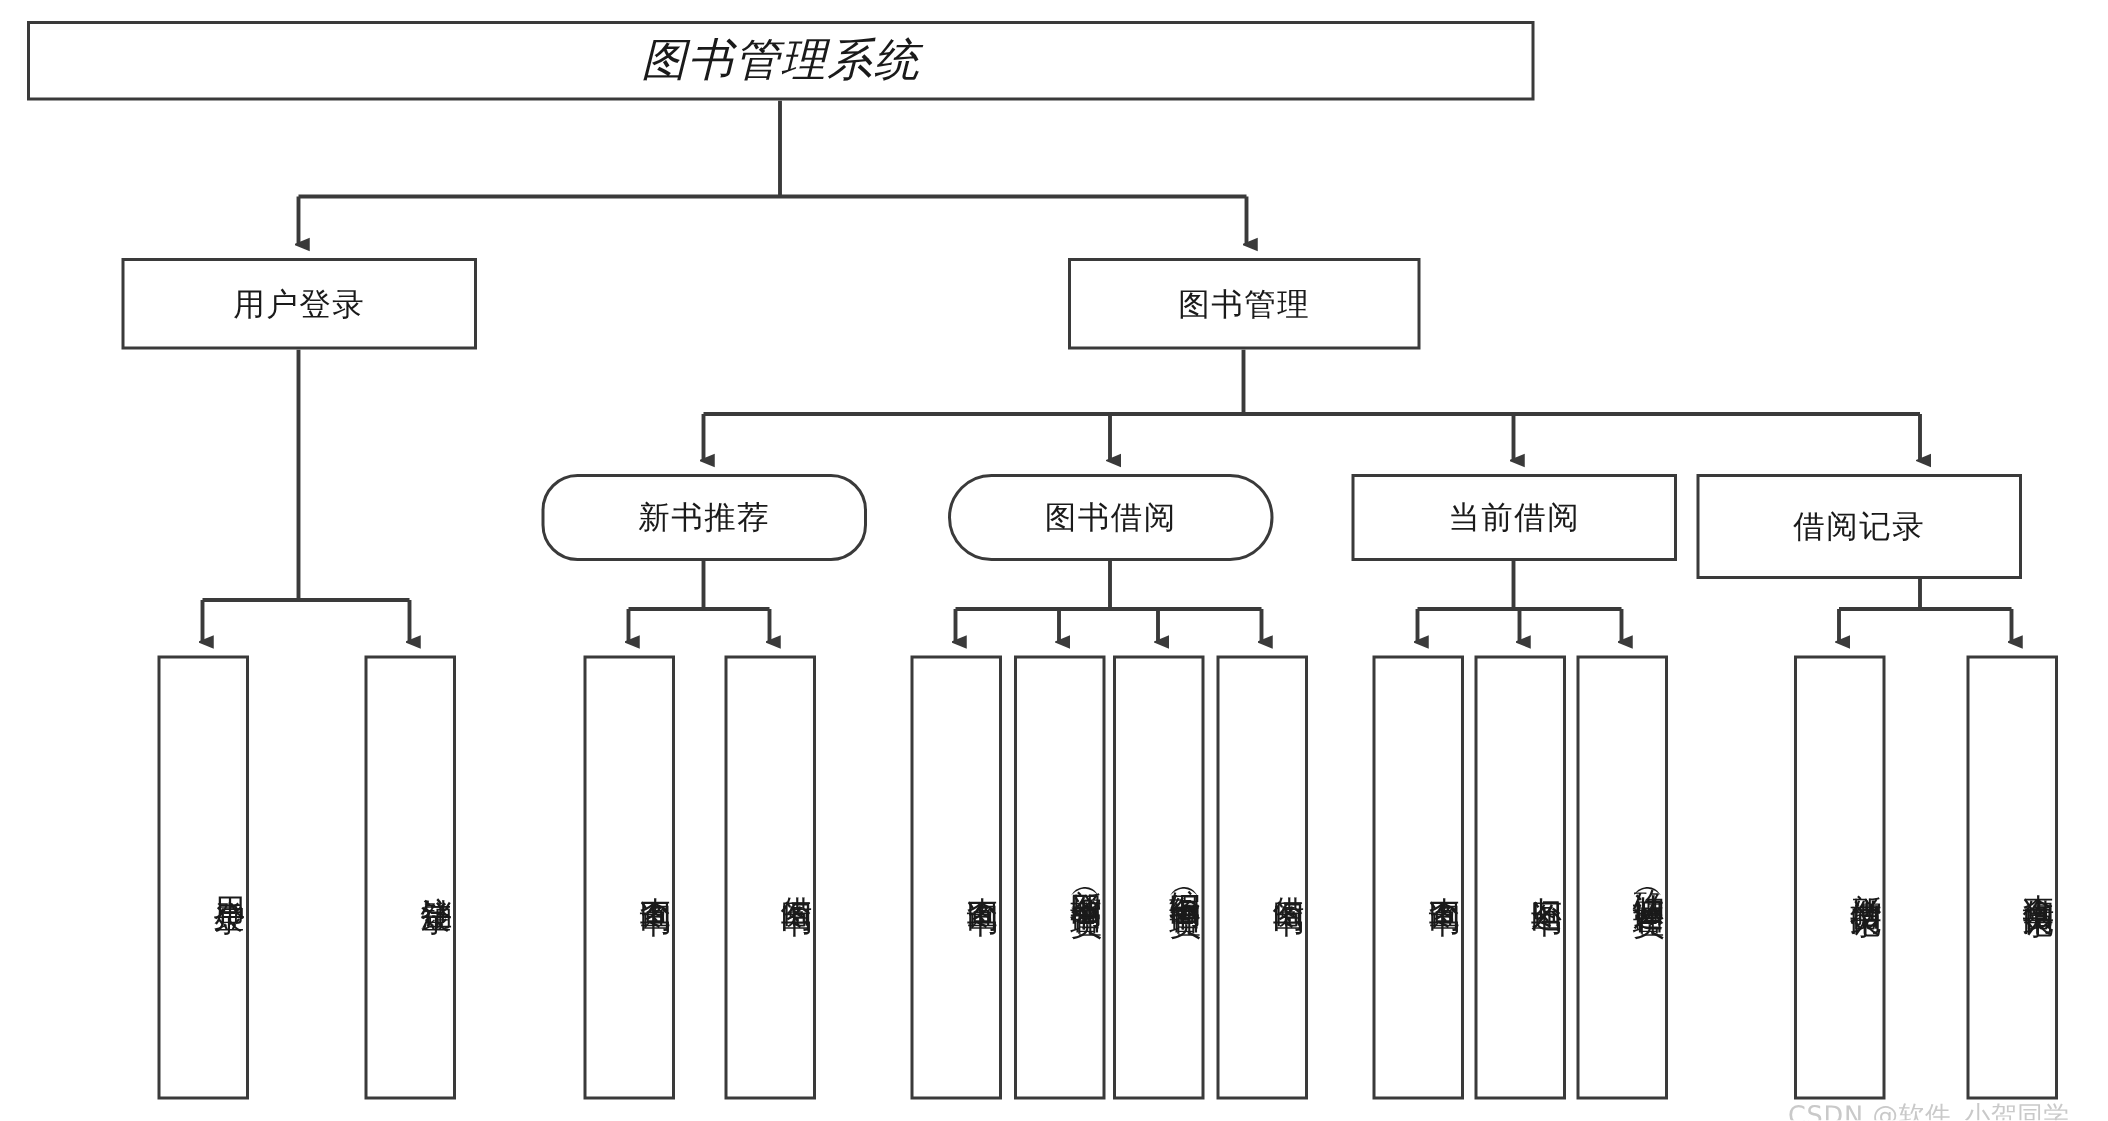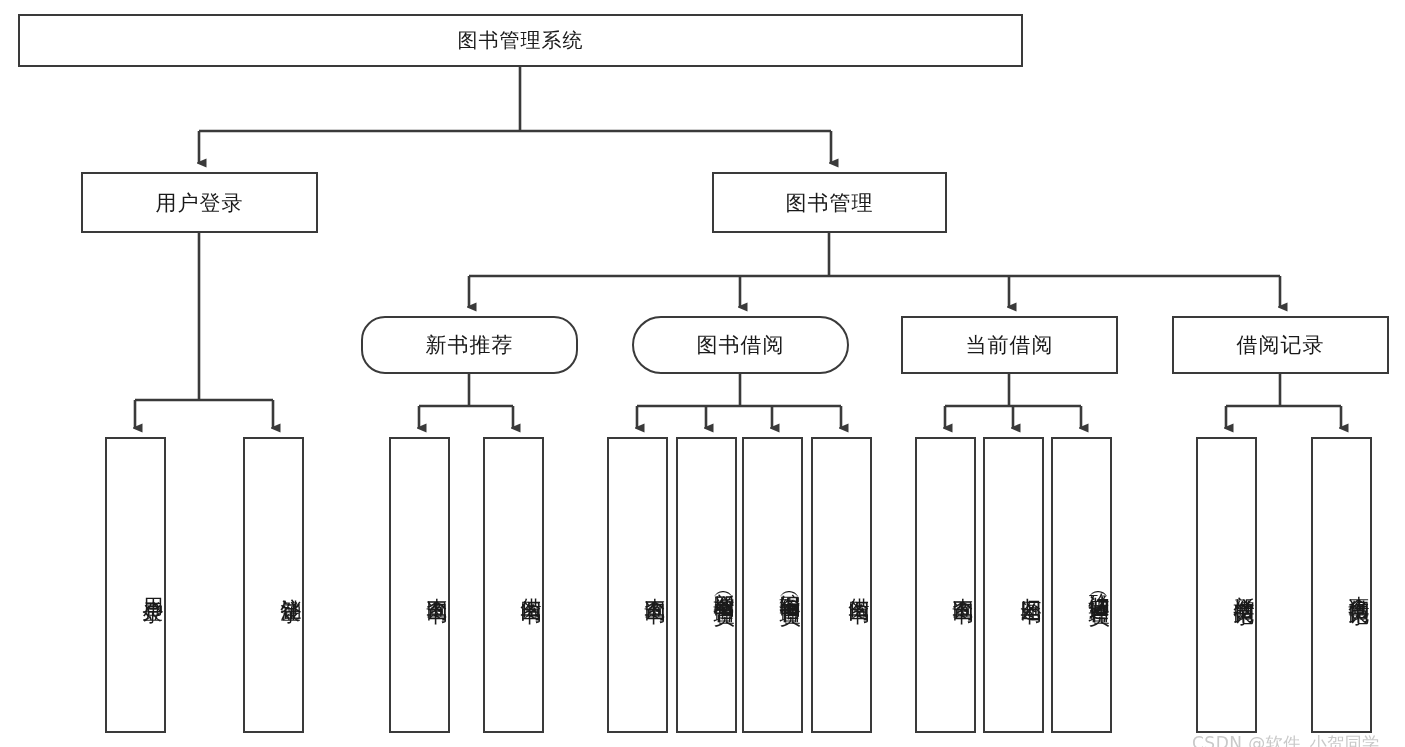--- a/index.html
+++ b/index.html
@@ -2,21 +2,21 @@
 <html><head>
 <meta charset="utf-8">
 <style>
   html,body{margin:0;padding:0;background:#ffffff;}
   body{font-family:"DejaVu Sans","Liberation Sans",sans-serif;}
   #canvas{position:relative;width:1405px;height:747px;background:#ffffff;overflow:hidden;}
   svg.links{position:absolute;left:0;top:0;width:1405px;height:747px;}
   .node{position:absolute;box-sizing:border-box;border:2.5px solid #3a3a3a;background:#ffffff;
         display:flex;align-items:center;justify-content:center;color:#1a1a1a;}
   .node.h{font-size:21px;letter-spacing:1px;}
-  .node.title{font-size:20px;letter-spacing:1px;}
+  .node.title{font-size:30px;letter-spacing:1px;font-style:italic;}
   .node.v{writing-mode:vertical-rl;text-orientation:upright;font-size:21px;
           line-height:1.05;letter-spacing:2px;padding:6px 0;align-items:flex-start;justify-content:center;}
   .watermark{position:absolute;color:#c9c9c9;font-size:17px;letter-spacing:0.5px;white-space:nowrap;margin-top:16px;}
 </style>
 </head>
 <body>
 
 <div id="canvas">
 
   <svg class="links" viewBox="0 0 1405 747">
@@ -70,21 +70,21 @@
   </svg>
 
   <div class="node title" style="left:18px;top:14px;width:1005px;height:53px;">图书管理系统</div>
 
   <div class="node h" style="left:81px;top:172px;width:237px;height:61px;">用户登录</div>
   <div class="node h" style="left:712px;top:172px;width:235px;height:61px;">图书管理</div>
 
   <div class="node h" style="left:361px;top:316px;width:217px;height:58px;border-radius:24px;">新书推荐</div>
   <div class="node h" style="left:632px;top:316px;width:217px;height:58px;border-radius:29px;">图书借阅</div>
   <div class="node h" style="left:901px;top:316px;width:217px;height:58px;">当前借阅</div>
-  <div class="node h" style="left:1172px;top:316px;width:217px;height:58px;">借阅记录</div>
+  <div class="node h" style="left:1131px;top:316px;width:217px;height:70px;">借阅记录</div>
 
   <div class="node v" style="left:105px;top:437px;width:61px;height:296px;">用户登录</div>
   <div class="node v" style="left:243px;top:437px;width:61px;height:296px;">注销登录</div>
 
   <div class="node v" style="left:389px;top:437px;width:61px;height:296px;">查询图书</div>
   <div class="node v" style="left:483px;top:437px;width:61px;height:296px;">借阅图书</div>
 
   <div class="node v" style="left:607px;top:437px;width:61px;height:296px;">查询图书</div>
   <div class="node v" style="left:676px;top:437px;width:61px;height:296px;">新增图书（管理员）</div>
   <div class="node v" style="left:742px;top:437px;width:61px;height:296px;">编辑图书（管理员）</div>

